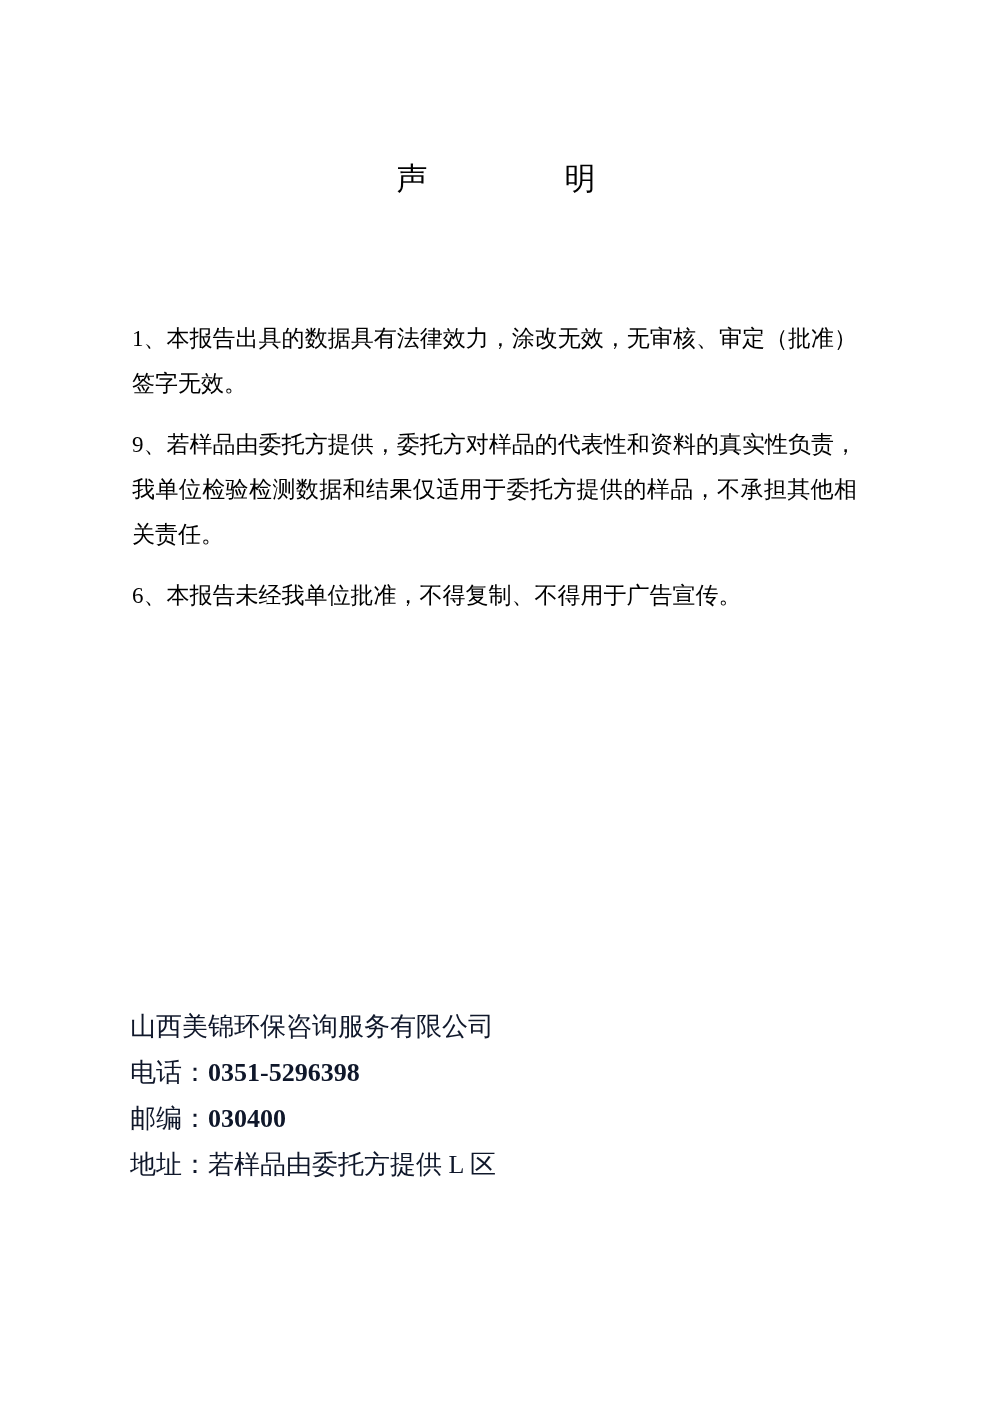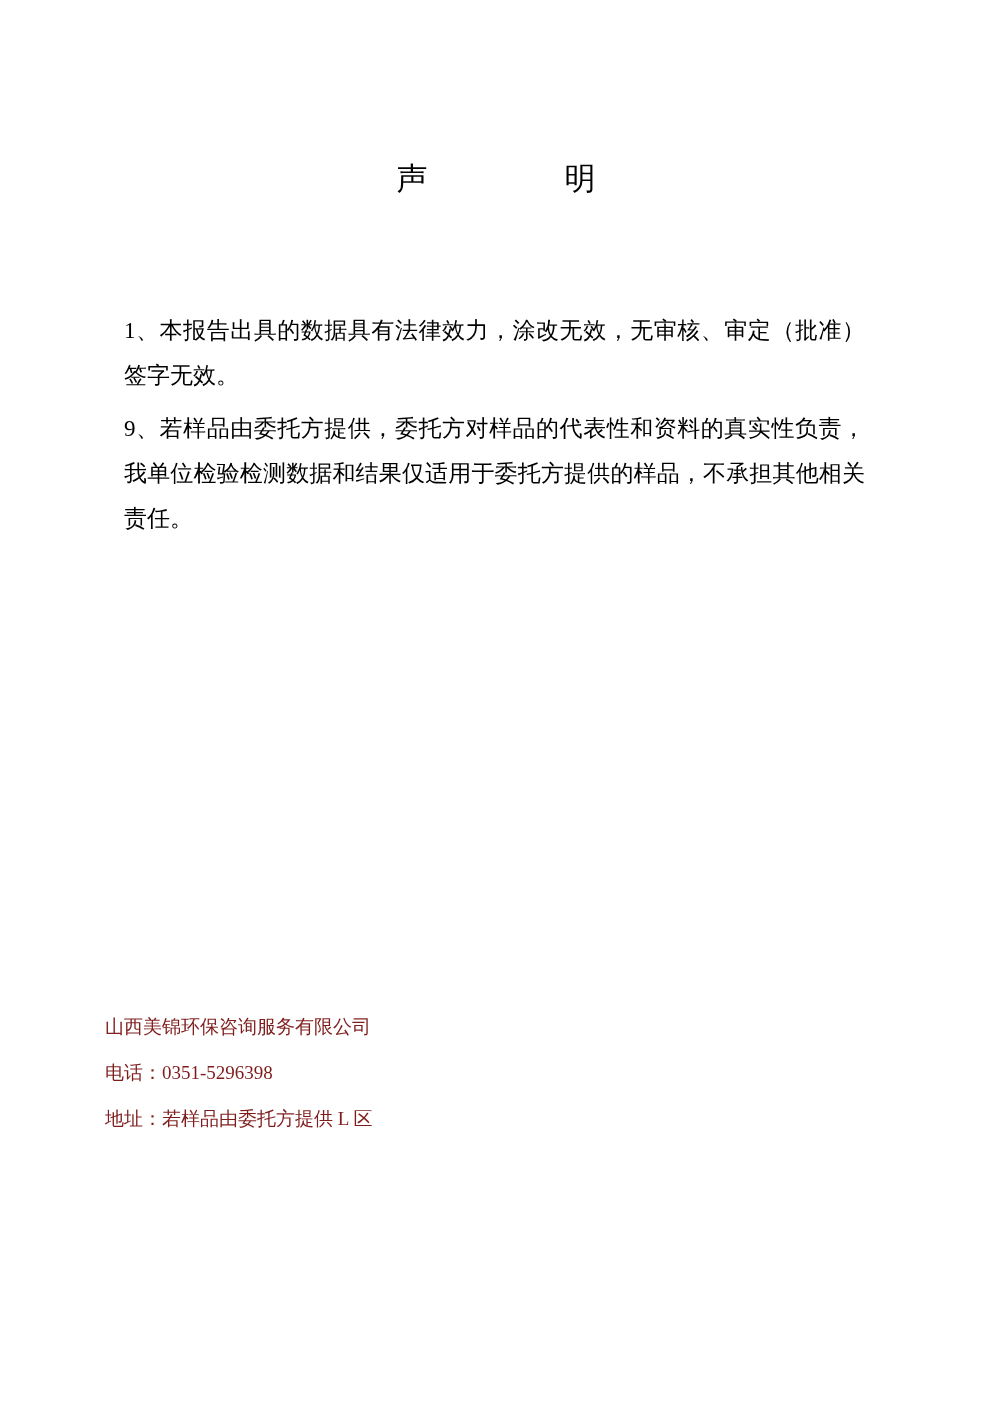--- a/index.html
+++ b/index.html
@@ -34,68 +34,72 @@
     position: absolute;
     left: 116px;
     top: 300px;
     width: 757px;
     font-size: 23px;
     line-height: 45px;
     text-align: justify;
     color: #000000;
   }
   .statement {
-    margin: 8px;
+    margin: 16px;
     padding: 0;
   }
   .company {
     position: absolute;
-    left: 105px;
+    left: 130px;
     top: 1004px;
     width: 757px;
-    font-size: 19px;
+    font-size: 26px;
     line-height: 46px;
-    color: #7f1d1d;
+    color: #0f172a;
   }
   .company-name {
     margin: 0;
   }
   .contact-row {
     margin: 0;
   }
   .val-num {
-    font-weight: 400;
+    font-weight: 700;
     text-align: right;
   }
   .val-text {
     font-weight: 400;
   }
 </style>
 </head>
 <body>
 
 <div class="page">
 
   <h1 class="title">
     <span>声</span>
     <span>明</span>
   </h1>
 
   <div class="statements">
     <p class="statement">1、本报告出具的数据具有法律效力，涂改无效，无审核、审定（批准）签字无效。</p>
     <p class="statement">9、若样品由委托方提供，委托方对样品的代表性和资料的真实性负责，我单位检验检测数据和结果仅适用于委托方提供的样品，不承担其他相关责任。</p>
+    <p class="statement">6、本报告未经我单位批准，不得复制、不得用于广告宣传。</p>
   </div>
 
   <div class="company">
     <div class="company-name">山西美锦环保咨询服务有限公司</div>
 
     <div class="contact-row">
       <span>电话：</span><span class="val-num">0351-5296398</span>
     </div>
 
 
+    <div class="contact-row">
+      <span>邮编：</span><span class="val-num">030400</span>
+    </div>
 
     <div class="contact-row">
       <span>地址：</span><span class="val-text">若样品由委托方提供 L 区</span>
     </div>
   </div>
 
 </div>
 
 </body></html>

